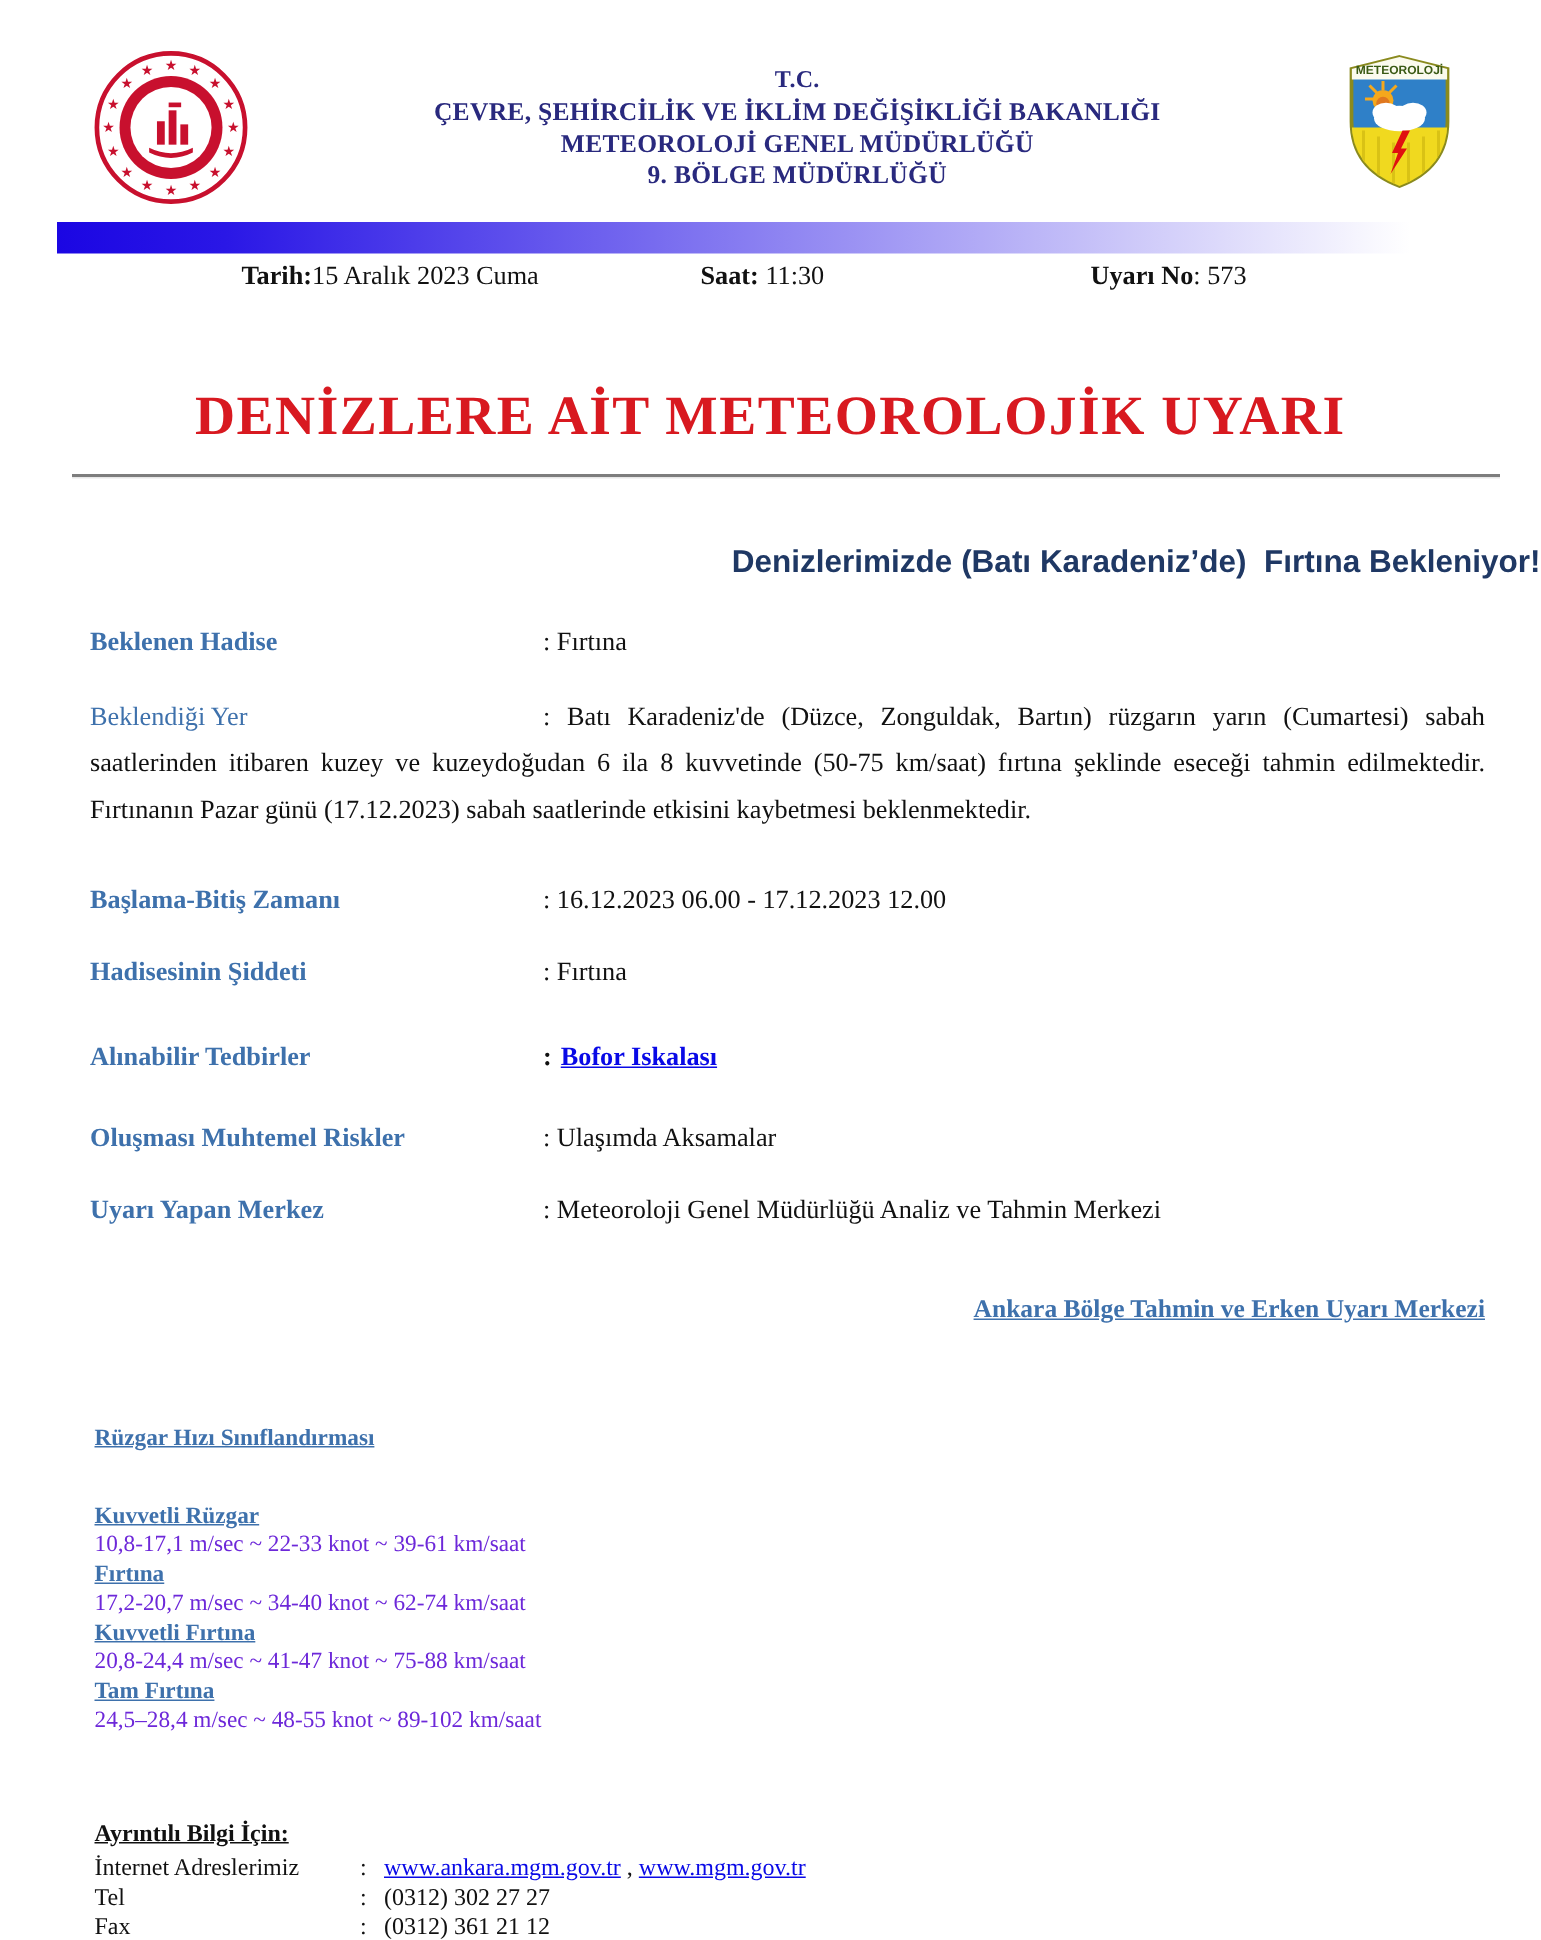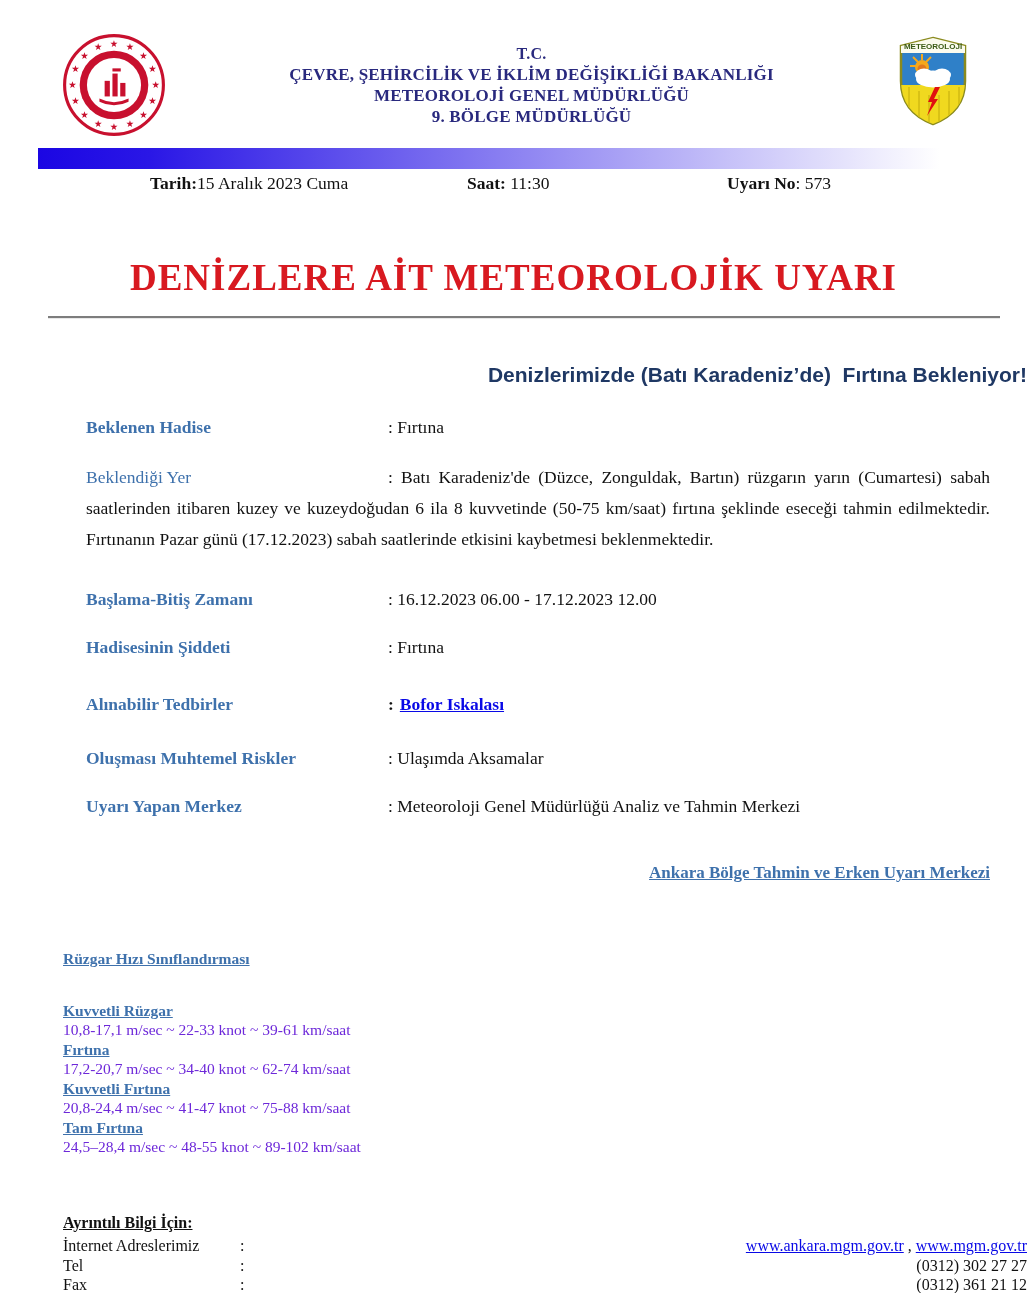--- a/index.html
+++ b/index.html
@@ -34,21 +34,21 @@
   
   .grad-bar{
     margin:11px 0 0 38px;
     width:930px;
     height:21px;
     background:linear-gradient(to right,#1b06e3 0%,#2a17e6 12%,#ffffff 97%);
   }
   
   .meta-row{position:relative;height:26px;margin-top:4px;font-size:17.5px;}
   .meta-row .m{position:absolute;top:0;white-space:nowrap;}
-  .m-date{left:150px;}
+  .m-date{left:161px;}
   .m-time{left:467px;}
   .m-no{left:727px;}
   .meta-row b{font-weight:bold;}
   
   .main-title{
     margin-top:57px;
     text-align:center;
     color:#d81920;
     font-weight:bold;
     font-size:37px;
@@ -65,21 +65,21 @@
   .subtitle{
     margin-top:44px;
     text-align:right;
     font-family:"Liberation Sans","DejaVu Sans",sans-serif;
     font-weight:bold;
     font-size:21px;
     color:#1f3864;
     white-space:pre-wrap;
   }
   
-  .fields{padding:0 37px 0 86px;font-size:17.5px;}
+  .fields{padding:0 37px 0 60px;font-size:17.5px;}
   .frow{display:flex;margin-top:30px;}
   .flabel{flex:0 0 302px;color:#3e71ac;font-weight:bold;}
   .fvalue{flex:1;}
   .fpara{margin-top:24px;text-align:justify;line-height:31px;}
   .fpara .flabel-inline{display:inline-block;width:302px;color:#3e71ac;font-weight:normal;vertical-align:top;}
   .link-strong{color:#0909e6;font-weight:bold;text-decoration:underline;cursor:pointer;}
   .colon-b{font-weight:bold;margin-right:6px;}
   .ankara-row{
     margin:46px 37px 0 0;
     text-align:right;
@@ -90,21 +90,21 @@
   .wind{margin:66px 0 0 63px;font-size:15.5px;line-height:19.5px;}
   .wind-title{color:#3e71ac;font-weight:bold;text-decoration:underline;display:inline-block;margin-bottom:32px;}
   .wind-name{color:#3e71ac;font-weight:bold;text-decoration:underline;}
   .wind-range{color:#6d28d9;}
   
   .contact{margin:56px 0 0 63px;font-size:16px;line-height:19.5px;}
   .contact-title{font-weight:bold;text-decoration:underline;margin-bottom:4px;}
   .crow{display:flex;}
   .clabel{flex:0 0 177px;}
   .ccolon{flex:0 0 16px;}
-  .cvalue{flex:1;text-align:right;}
+  .cvalue{flex:1;}
   .a-link{color:#0909e6;text-decoration:underline;cursor:pointer;}
 </style>
 </head>
 <body>
 
 <div class="page">
 
   <div class="header">
     <svg class="seal" viewBox="0 0 100 100">
       <circle cx="50" cy="50" r="47.5" fill="#ffffff" stroke="#c8102e" stroke-width="3"></circle>

